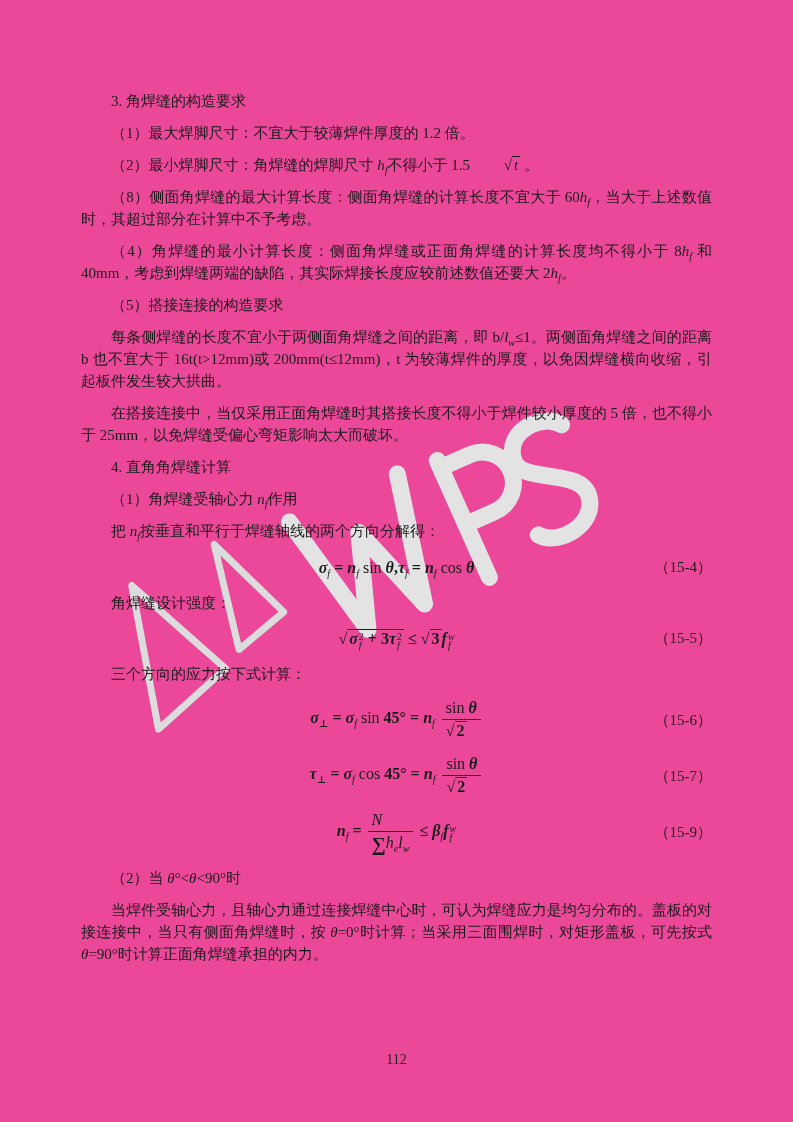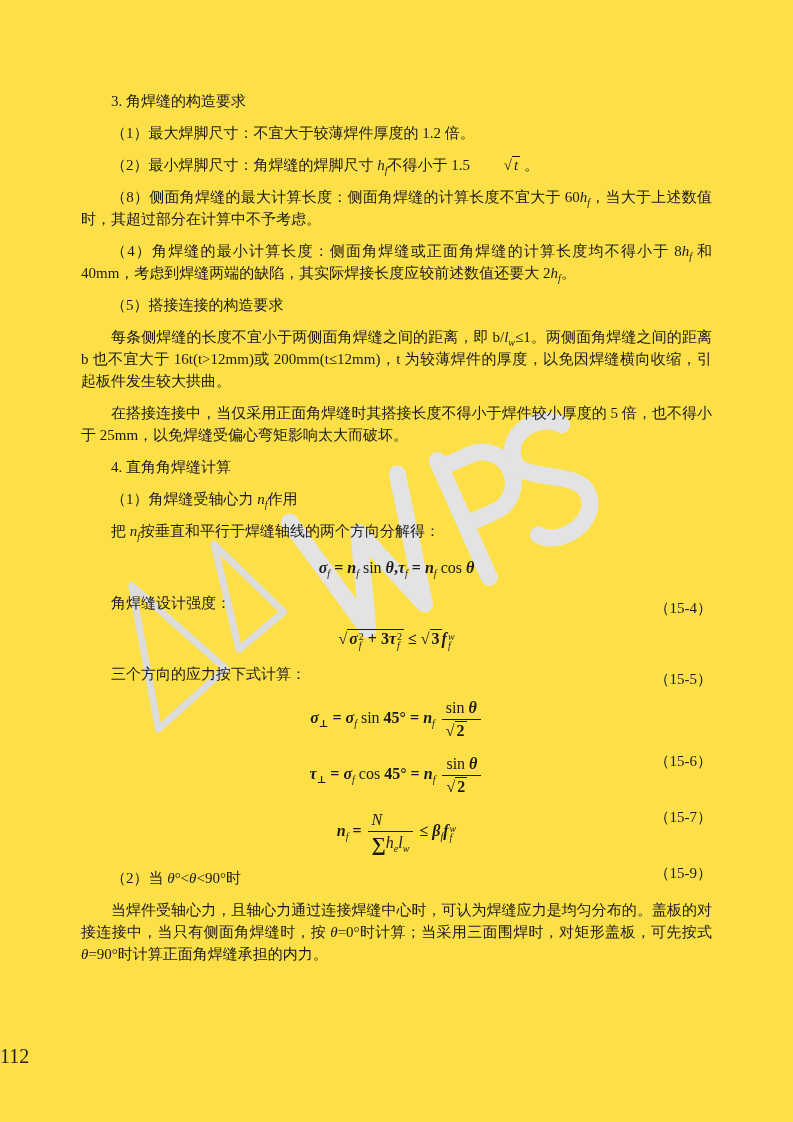--- a/index.html
+++ b/index.html
@@ -1,51 +1,51 @@
 <!DOCTYPE html>
 <html lang="zh"><head>
 <meta charset="utf-8">
 <style>
   html,body{margin:0;padding:0;background:#ffffff;}
   .page{
     position:relative;
     width:793px;height:1122px;
-    background:#fde047;
+    background:#ec4899;
     overflow:hidden;
     font-family:"Liberation Serif","DejaVu Serif",serif;
     color:#1a1a1a;
   }
   .watermark{position:absolute;left:0;top:0;pointer-events:none;}
   .content{
     position:absolute;left:81px;top:90px;width:631px;
     font-size:15px;line-height:22px;text-align:justify;
   }
   .blk{margin:0 0 10px 0;}
   .heading,.item,.para{text-indent:2em;}
   .i{font-style:italic;}
   .bi{font-style:italic;font-weight:bold;}
   .b{font-weight:bold;}
   .rm{font-style:normal;font-weight:normal;}
   sub{font-size:10px;line-height:0;}
   .eq{position:relative;text-align:center;margin:13px 0;text-indent:0;}
   .eq .math{display:inline-block;vertical-align:middle;font-size:16px;}
   .eqlbl{position:absolute;right:0;top:50%;transform:translateY(-50%);
-         font-weight:normal;font-style:normal;font-size:15px;margin-top:41px;}
+         font-weight:normal;font-style:normal;font-size:15px;}
   .frac{display:inline-block;vertical-align:middle;text-align:left;margin:0 2px;}
   .frac .num{display:block;border-bottom:1.5px solid #1a1a1a;padding:0 4px 1px;line-height:20px;}
   .frac .den{display:block;padding:1px 4px 0;line-height:20px;}
   .sqrt{display:inline-block;white-space:nowrap;}
   .radsym{font-weight:bold;font-style:normal;}
   .radicand{border-top:1.5px solid #1a1a1a;padding:0 2px;}
   .ss{display:inline-block;vertical-align:-5px;text-align:left;margin-left:1px;}
   .ss .ssu,.ss .ssd{display:block;font-size:10px;line-height:9px;}
   .sum{font-size:20px;font-weight:bold;font-style:normal;vertical-align:middle;}
   .pageno{
     position:absolute;left:0;right:0;bottom:54px;
-    text-align:left;font-size:20px;color:#222;
+    text-align:center;font-size:14px;color:#222;
   }
 </style>
 </head>
 <body>
 
 <div class="page">
 
   <svg class="watermark" width="793" height="1122" viewBox="0 0 793 1122" aria-hidden="true">
     <g transform="translate(182,723) rotate(-24)" fill="none">
       <g stroke="#dcdcdc" stroke-width="7" stroke-linejoin="round">

